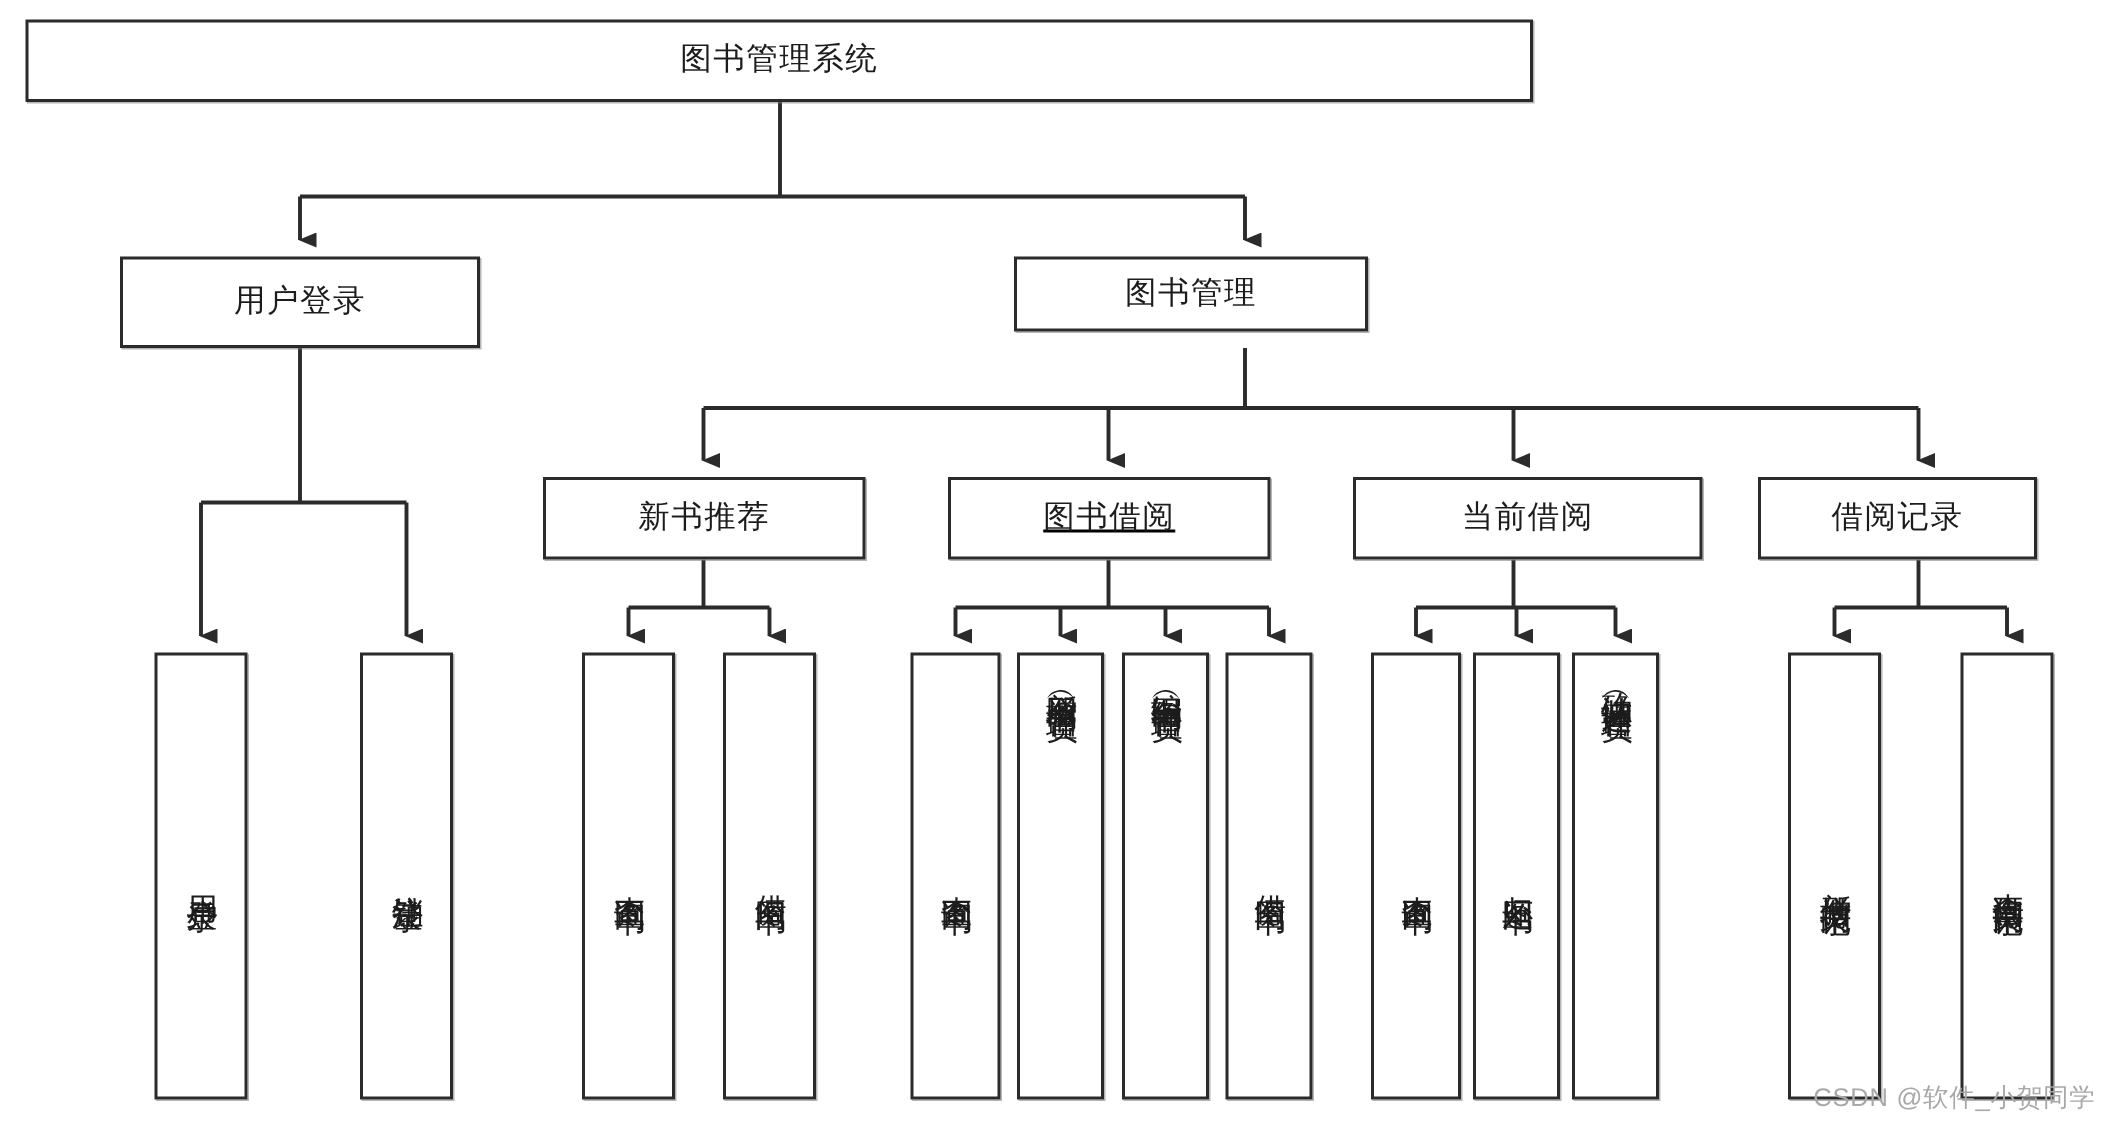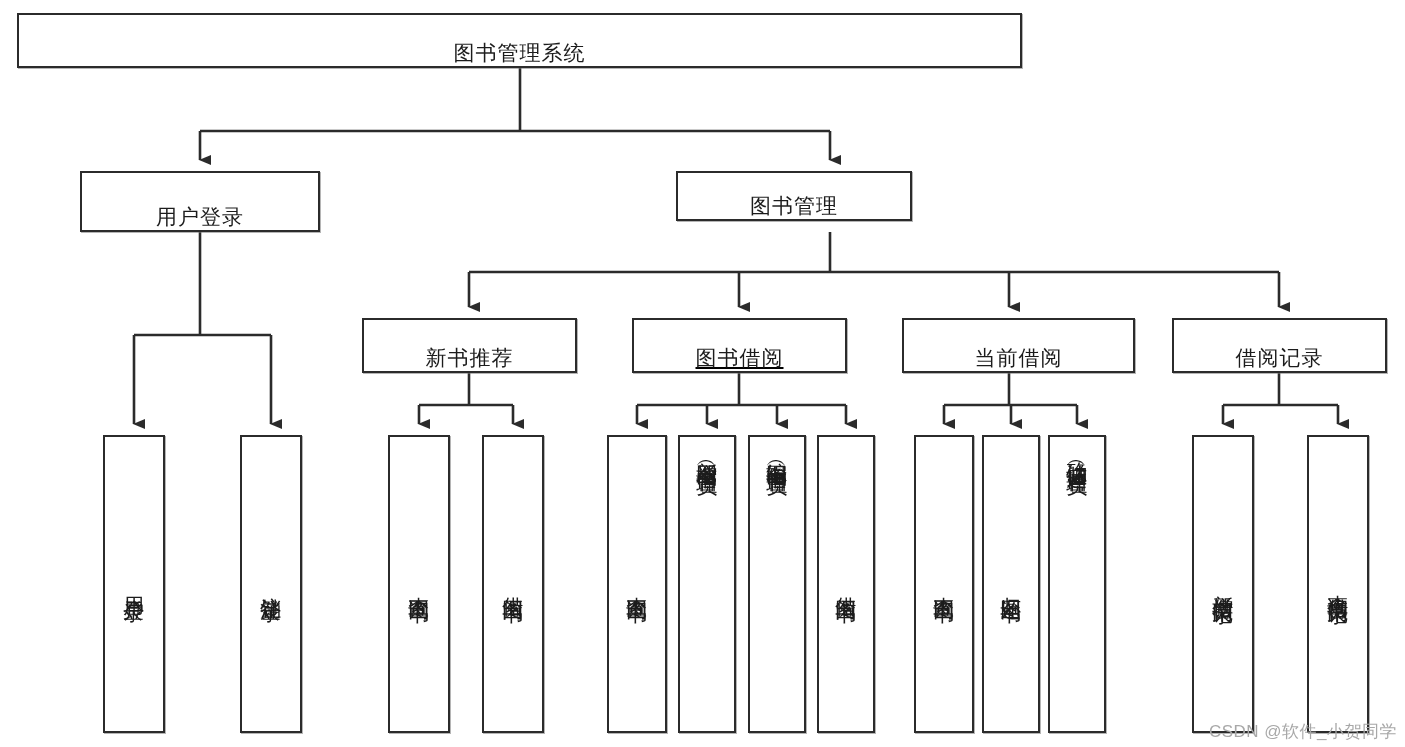--- a/index.html
+++ b/index.html
@@ -25,21 +25,21 @@
     width: 1405px;
     height: 747px;
     pointer-events: none;
   }
   .node {
     position: absolute;
     box-sizing: border-box;
     background: #ffffff;
     border: 2px solid #2b2b2b;
     display: flex;
-    align-items: flex-end;
+    align-items: center;
     justify-content: center;
     box-shadow: 1px 1px 0 rgba(120,120,120,0.55);
   }
   .node .label {
     color: #1c1c1c;
     text-align: center;
     line-height: 1.18;
     white-space: nowrap;
   }
   
@@ -145,21 +145,21 @@
 
   <div class="node h" style="left:362px; top:318px; width:215px; height:55px;">
     <span class="label">新书推荐</span>
   </div>
   <div class="node h" style="left:632px; top:318px; width:215px; height:55px;text-decoration:underline;">
     <span class="label">图书借阅</span>
   </div>
   <div class="node h" style="left:902px; top:318px; width:233px; height:55px;">
     <span class="label">当前借阅</span>
   </div>
-  <div class="node h" style="left:1172px; top:318px; width:215px; height:55px;">
+  <div class="node h" style="left:1172px; top:318px; width:186px; height:55px;">
     <span class="label">借阅记录</span>
   </div>
 
   <div class="node v center" style="left:103px; top:435px; width:62px; height:298px;">
     <span class="label">用户登录</span>
   </div>
   <div class="node v center" style="left:240px; top:435px; width:62px; height:298px;">
     <span class="label">注销登录</span>
   </div>
 

